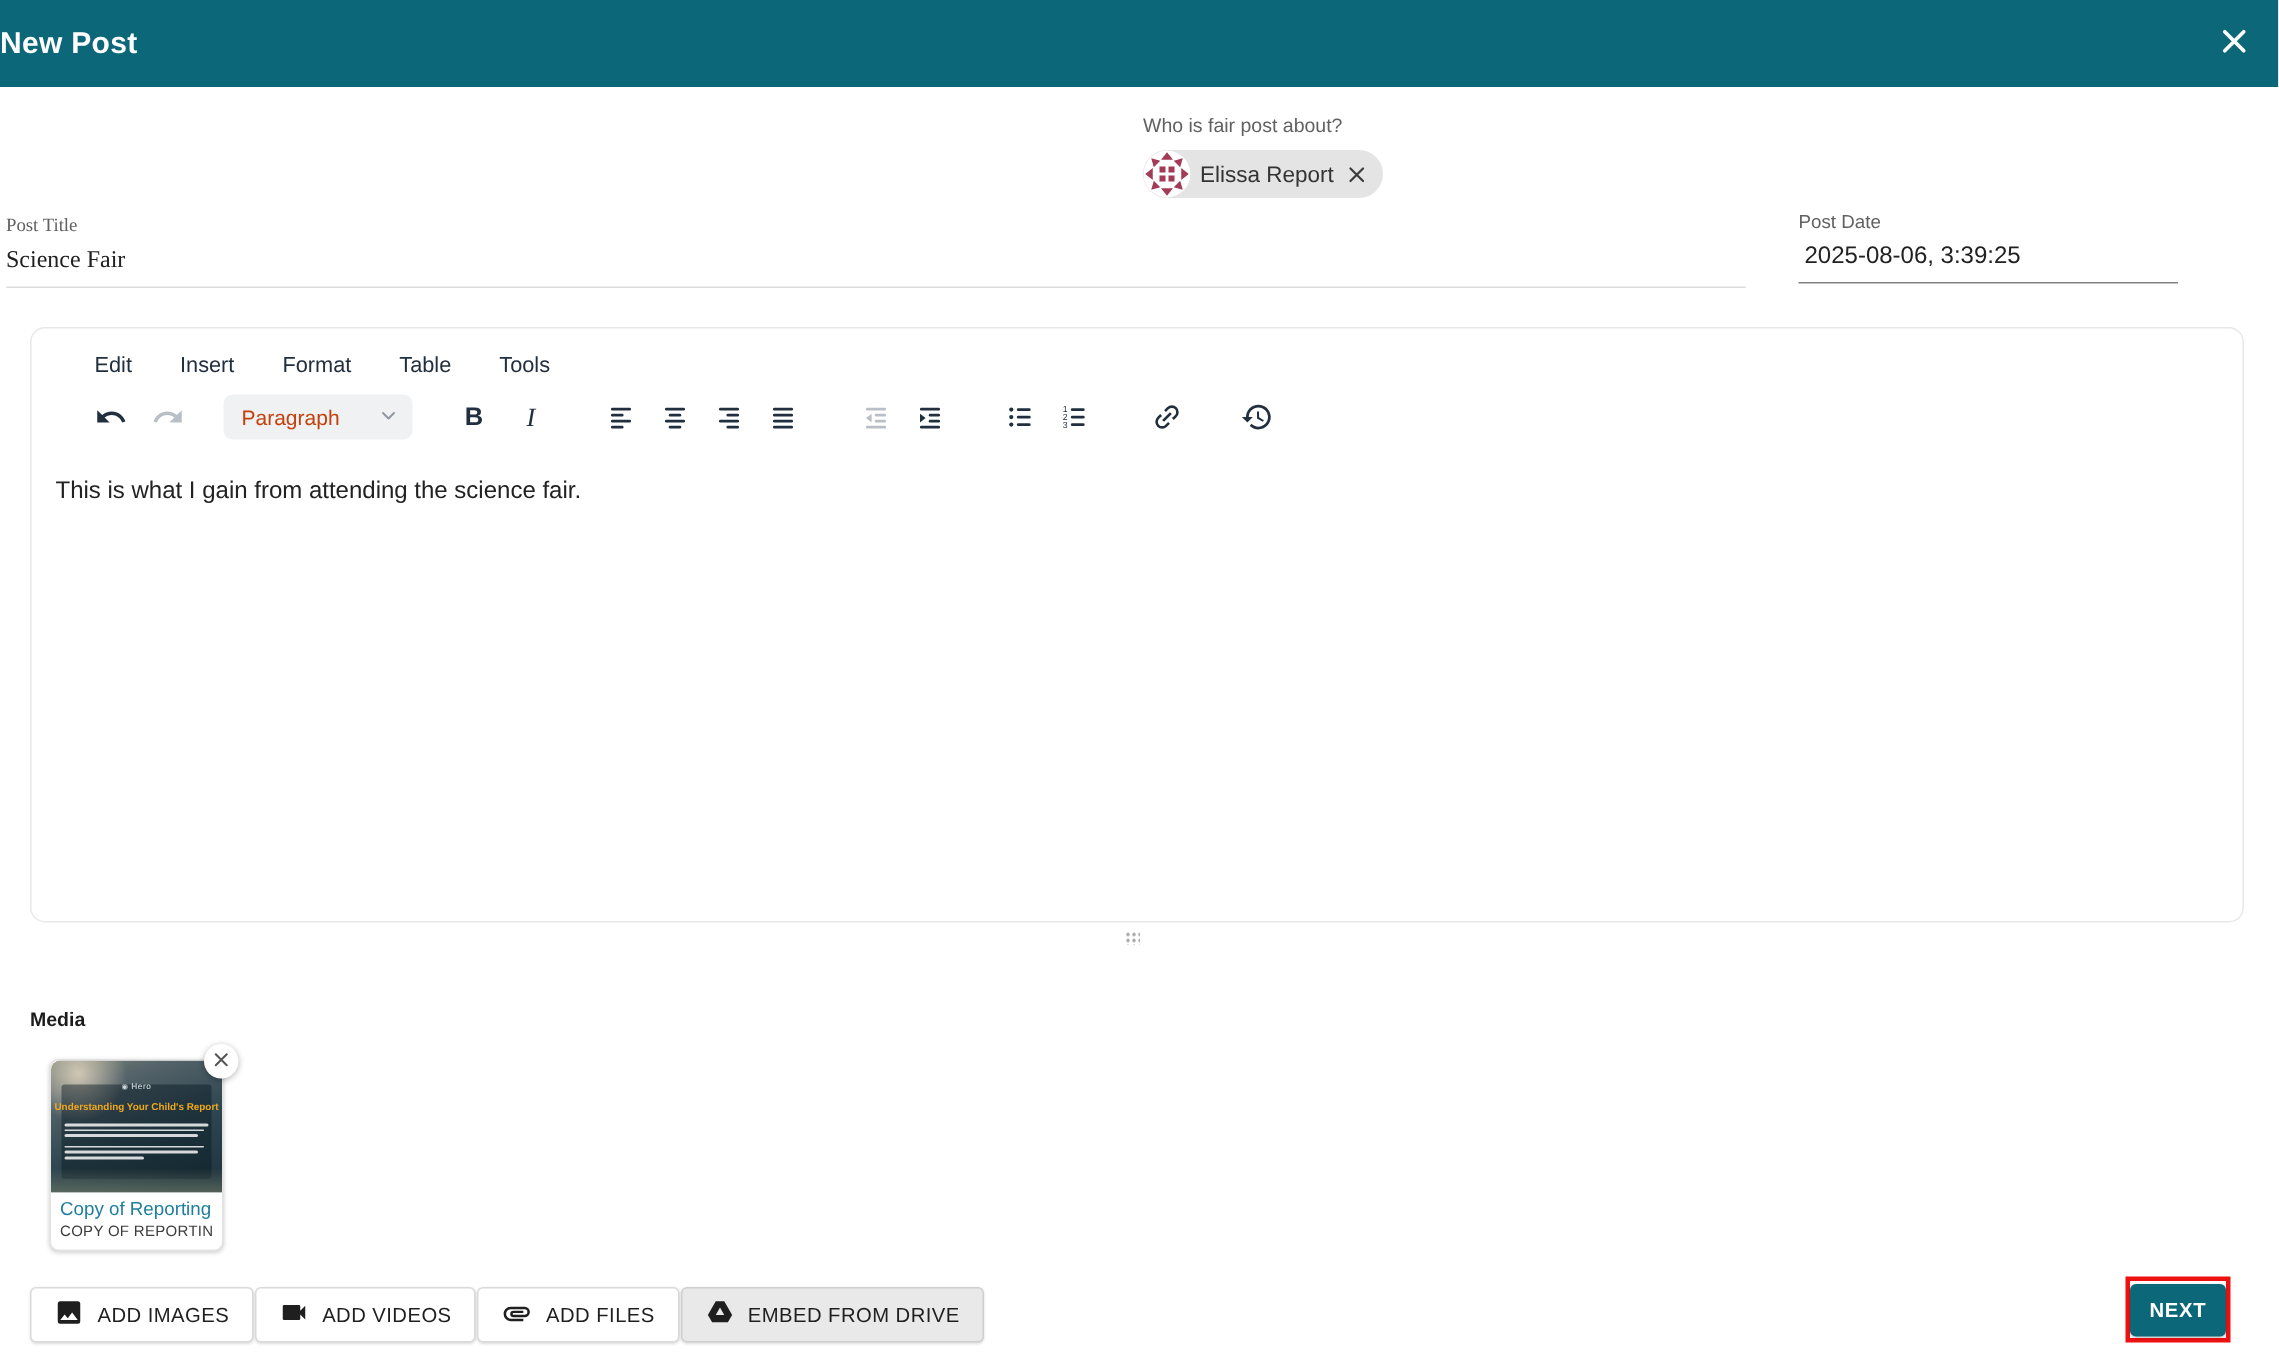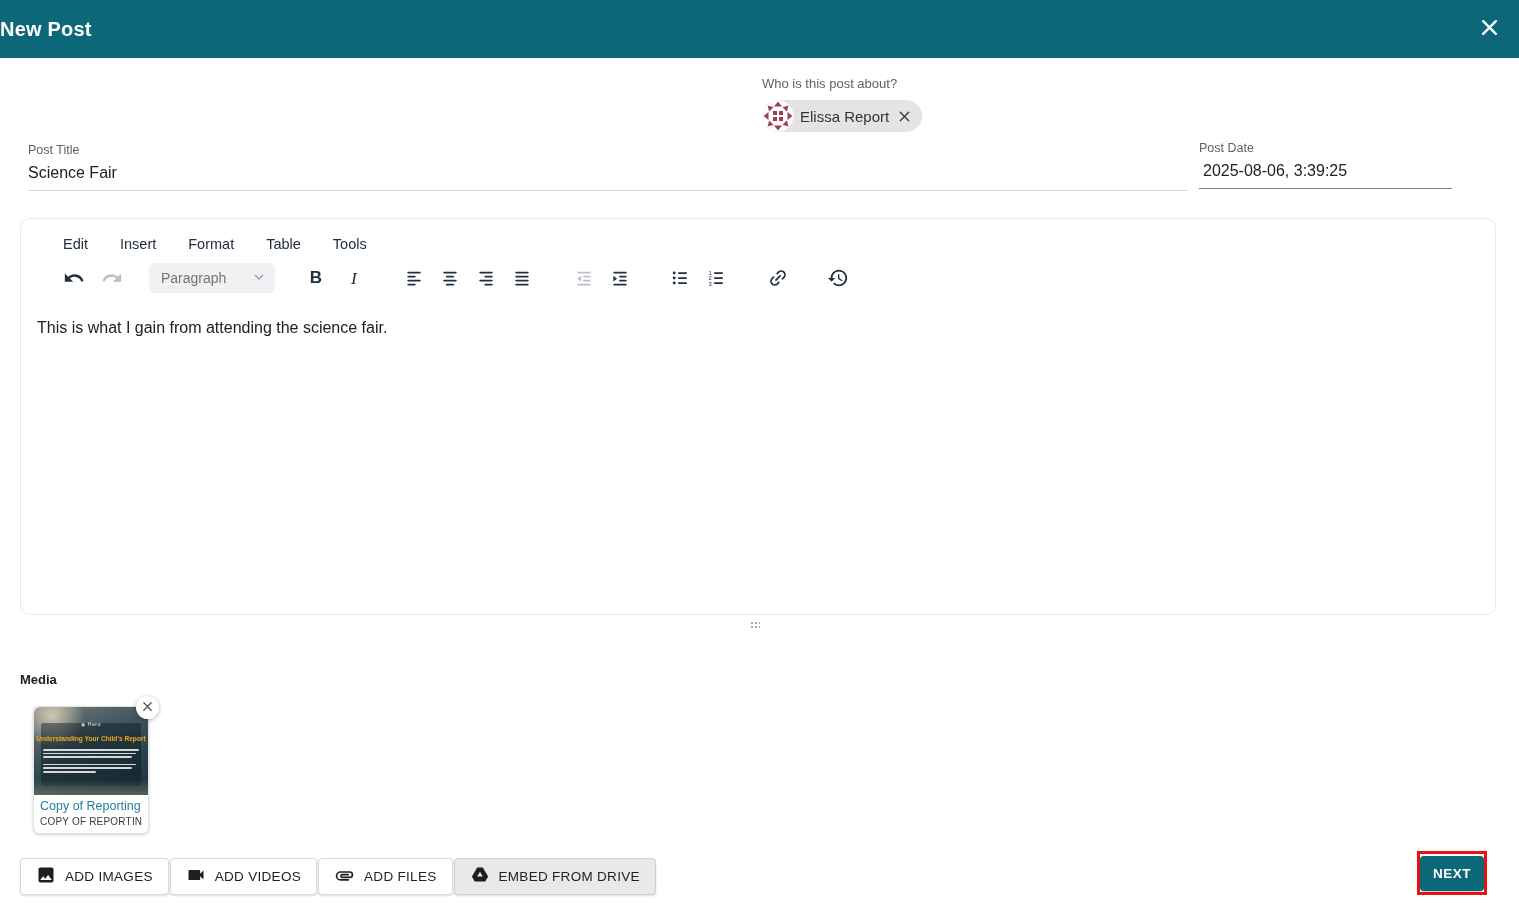--- a/index.html
+++ b/index.html
@@ -19,40 +19,40 @@
   .fld-type { position:absolute; left:20px; top:76px; }
   .fld-about { position:absolute; left:762px; top:76px; }
   .chip { margin-top:9px; display:inline-flex; align-items:center; height:32px; background:#e4e4e4;
           border-radius:16px; padding:0 10px 0 8px; cursor:pointer; }
   .chip .chip-txt { font-size:15px; color:#333; margin:0 7px 0 6px; white-space:nowrap; }
   .chip.avatar-chip { padding-left:0; }
   .chip .avatar { width:32px; height:32px; border-radius:50%; overflow:hidden; flex:0 0 auto; }
   .chip-x { display:flex; align-items:center; justify-content:center; width:16px; height:16px; cursor:pointer; }
 
   
-  .fld-title { position:absolute; left:28px; top:143px; width:1160px; }
+  .fld-title { position:absolute; left:4px; top:143px; width:1160px;font-family:Liberation Serif, serif; }
   .fld-date  { position:absolute; left:1199px; top:141px; width:253px; }
   .fld-title .flabel, .fld-date .flabel { font-size:12.5px; }
   .uinput { display:block; width:100%; border:0; outline:0; background:transparent; font-family:inherit;
             font-size:16px; color:#212121; padding:7px 0 8px 0; }
   .fld-title .uinput { border-bottom:1px solid #dcdcdc; }
   .fld-date .uinput  { border-bottom:1.5px solid #818181; padding-left:4px; }
 
   
   .editor { position:absolute; left:20px; top:218px; width:1476px; height:397px;
             border:1px solid #e8e8e8; border-radius:10px; background:#fff; }
   .menubar { display:flex; gap:28px; padding:15px 0 2px 40px; }
   .menu-item { font-size:14.5px; color:#222f3e; cursor:pointer; padding:2px 2px; border-radius:3px; }
   .toolbar { display:flex; align-items:center; height:44px; padding-left:38px; }
   .tbtn { width:30px; height:30px; display:flex; align-items:center; justify-content:center;
           border-radius:4px; cursor:pointer; background:transparent; border:0; }
   .tbtn svg { display:block; }
   .tsel { margin-left:22px; width:126px; height:30px; background:#f0f1f3; border-radius:6px;
           display:flex; align-items:center; justify-content:space-between; padding:0 8px 0 12px;
-          font-size:14px; color:#737373; cursor:pointer; }
+          font-size:14px; color:#c2410c; cursor:pointer; }
   .ml-a { margin-left:26px; } .ml-b { margin-left:8px; } .ml-c { margin-left:30px; }
   .ml-d { margin-left:6px; }  .ml-e { margin-left:32px; }
   .bold-glyph { font-size:17px; font-weight:700; color:#222f3e; }
   .italic-glyph { font-size:17.5px; font-style:italic; color:#222f3e; font-family:"Liberation Serif", serif; }
   .edit-area { padding:17px 16px; font-size:16px; color:#222; line-height:1.4; cursor:text;
                height:300px; }
 
   .grip { position:absolute; left:750px; top:621px; width:10px; height:9px; cursor:ns-resize;
           background-image:radial-gradient(circle, #9e9e9e 1px, transparent 1.2px);
           background-size:4px 4px; opacity:.9; }
@@ -111,21 +111,21 @@
       <span>
         <svg width="19" height="19" viewBox="0 0 18 18">
             <path d="M3 3l12 12M15 3L3 15" stroke="#fff" stroke-width="2.3" stroke-linecap="round"></path>
           </svg>
       </span>
     </button>
   </div>
 
 
   <div class="fld-about">
-    <div class="flabel">Who is this post about?</div>
+    <div class="flabel">Who is fair post about?</div>
     <div class="chip avatar-chip">
       <span class="avatar">
         <svg width="32" height="32" viewBox="0 0 32 32">
           <circle cx="16" cy="16" r="15.6" fill="#fff"></circle>
           <g fill="#a33b57">
             <rect x="11" y="11" width="4" height="4"></rect>
               <rect x="17" y="11" width="4" height="4"></rect>
             <rect x="11" y="17" width="4" height="4"></rect>
               <rect x="17" y="17" width="4" height="4"></rect>
             <path d="M16 1.5l4 5h-8z"></path>

